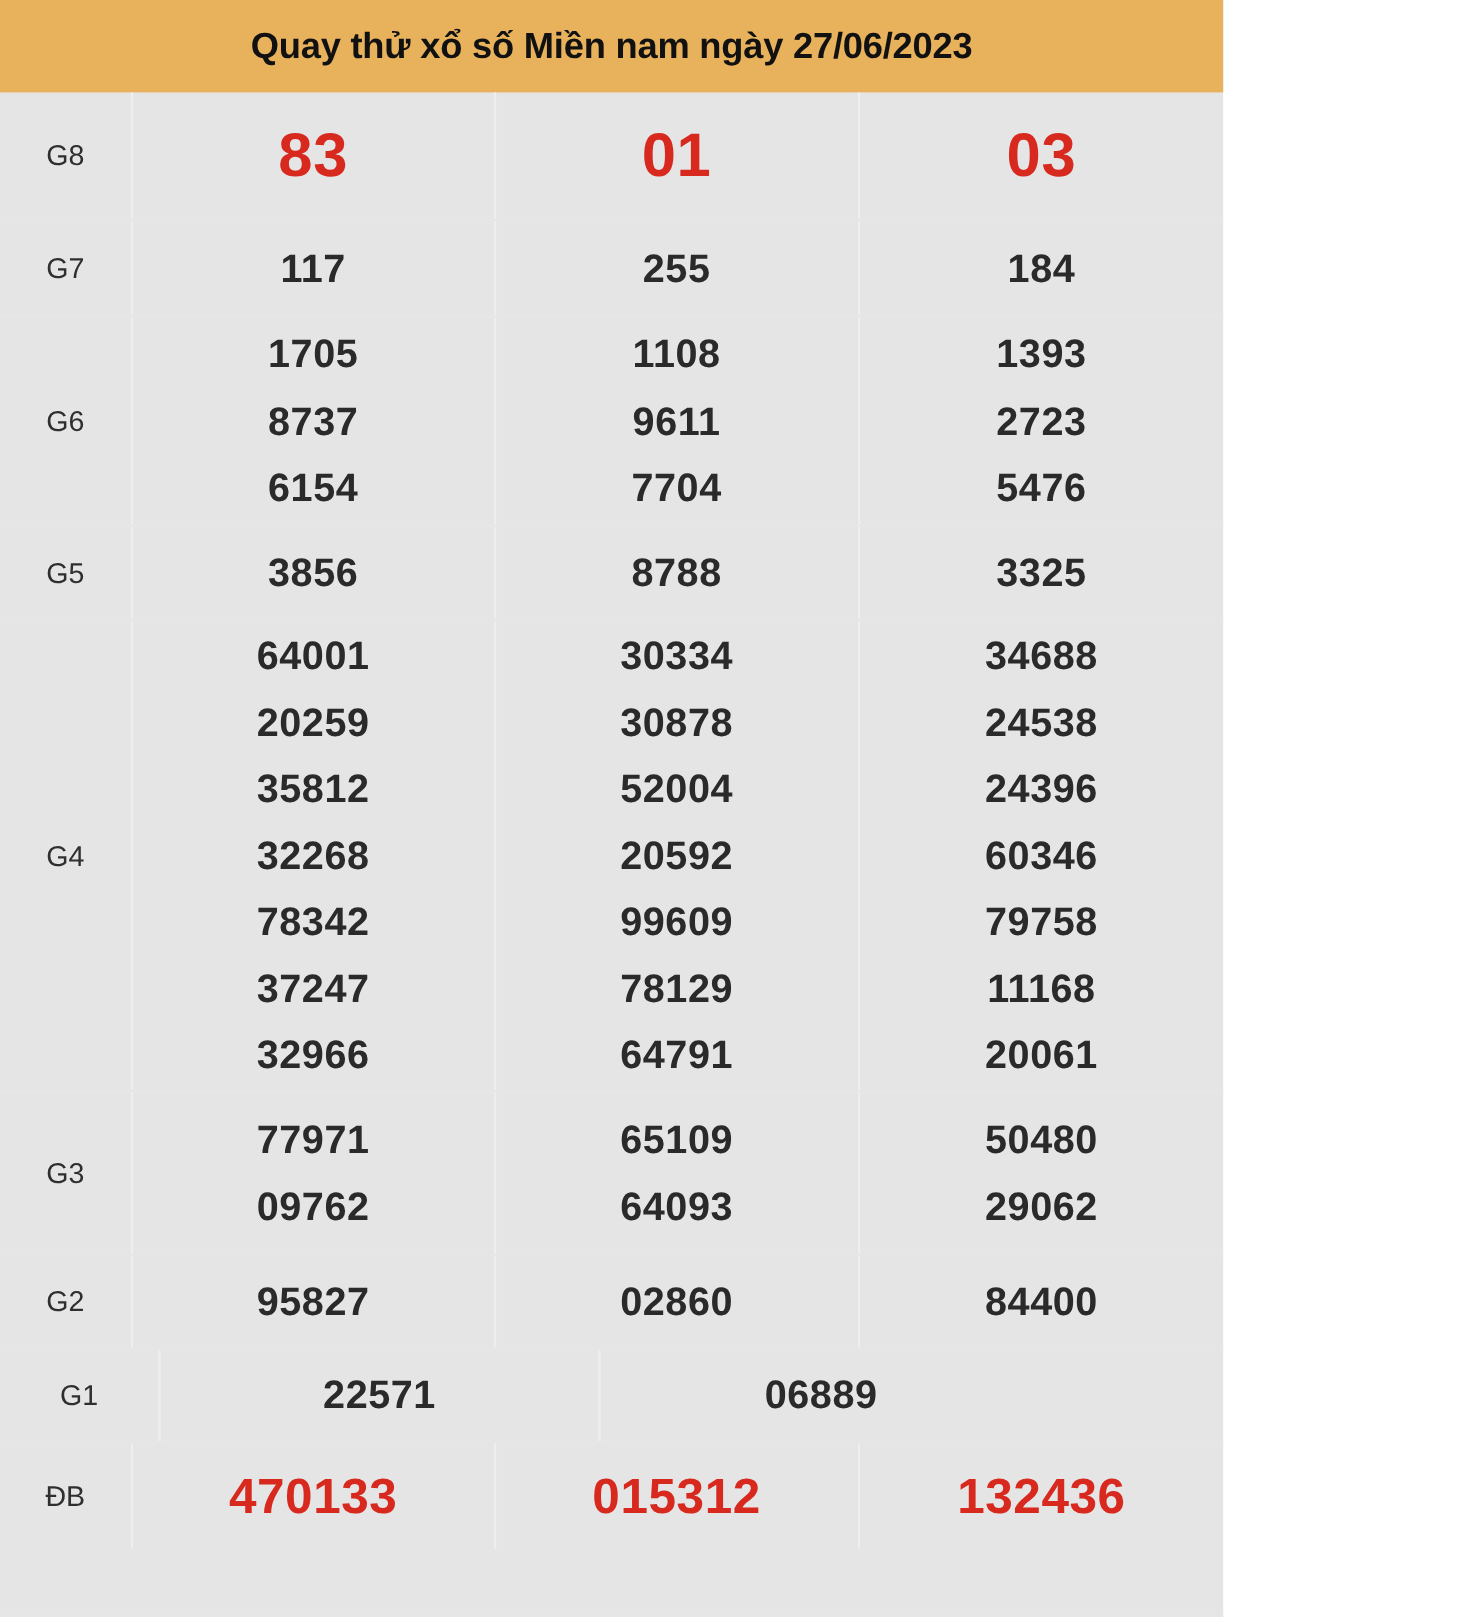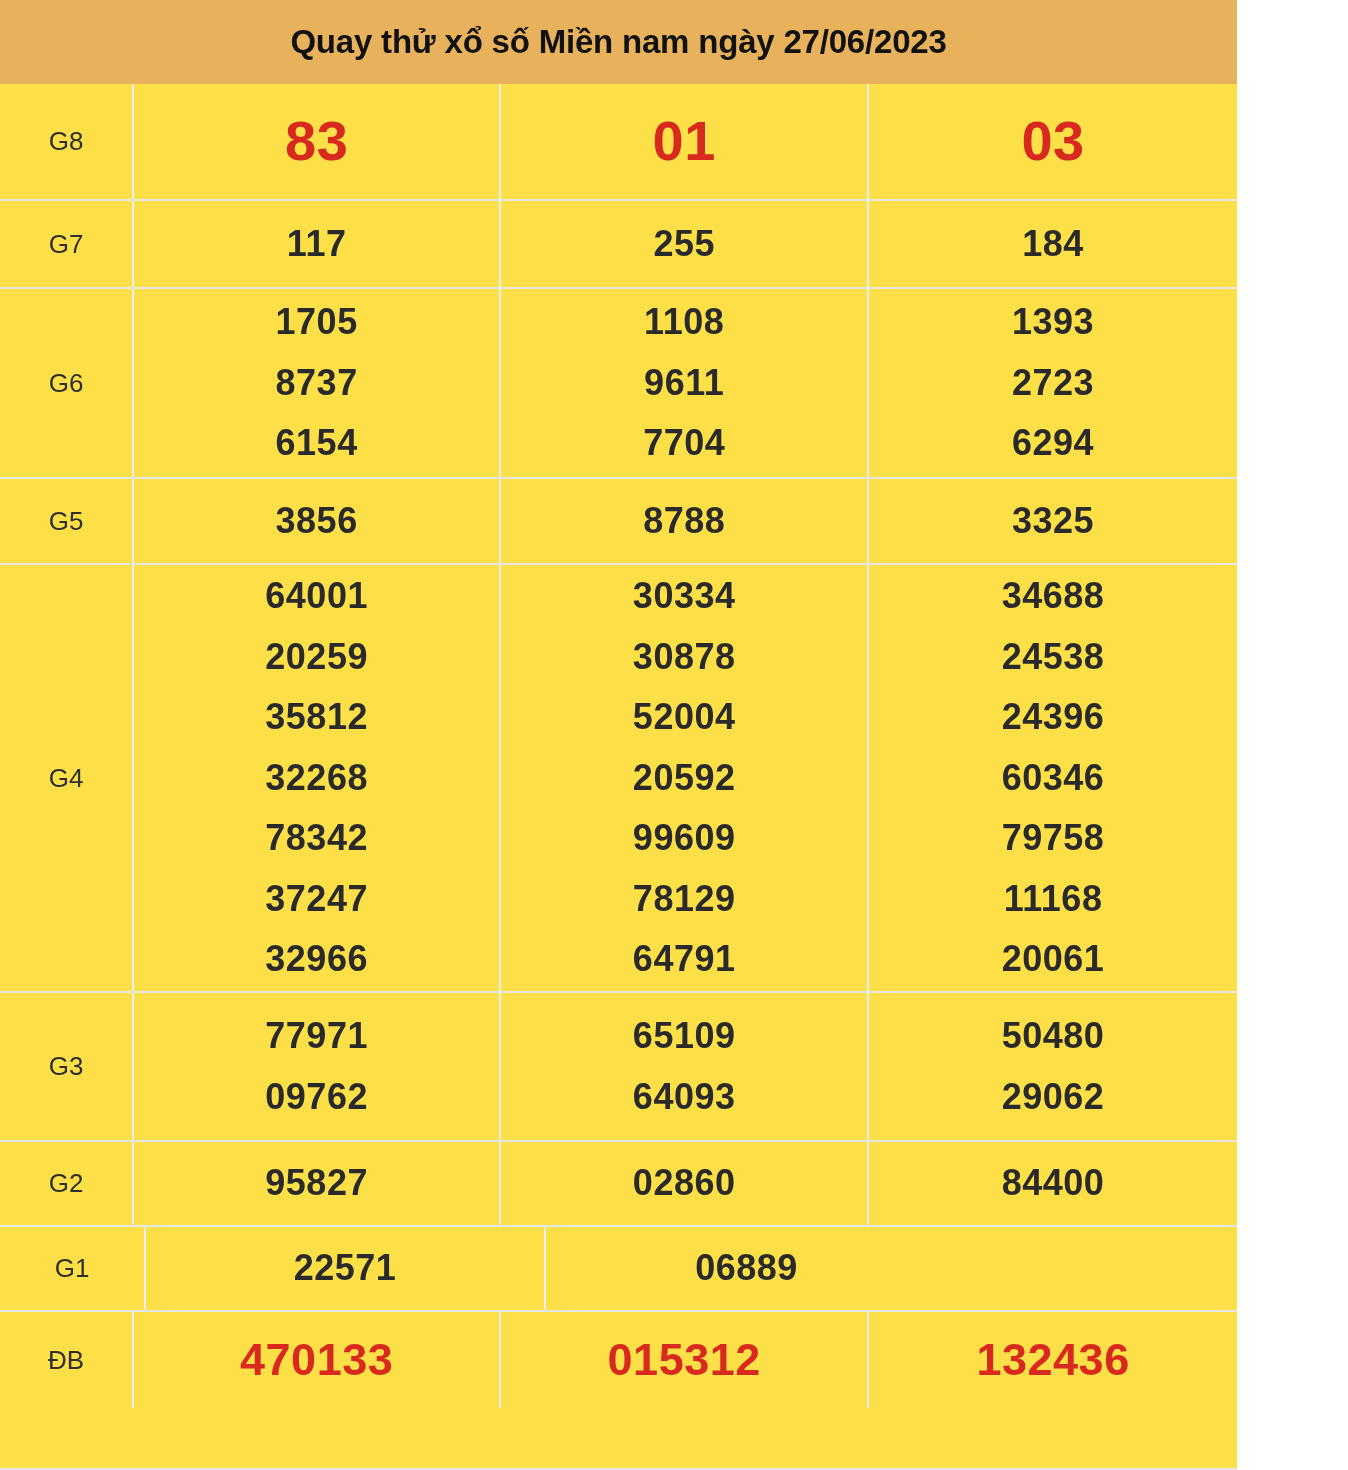--- a/index.html
+++ b/index.html
@@ -8,24 +8,24 @@
     background: #ffffff;
   }
   body {
     width: 1348px;
     height: 1470px;
     font-family: "Liberation Sans", sans-serif;
     overflow: hidden;
   }
 
   .lottery-page {
-    width: 1237px;
+    width: 1112px;
     height: 1470px;
     box-sizing: border-box;
-    background: #fde047;
+    background: #e5e5e5;
     display: flex;
     flex-direction: column;
   }
 
   
   .title-bar {
     height: 84px;
     background: #e8b25c;
     display: flex;
     align-items: center;
@@ -162,21 +162,21 @@
           <div class="num">6154</div>
         </div>
         <div class="cell c-prov2">
           <div class="num">1108</div>
           <div class="num">9611</div>
           <div class="num">7704</div>
         </div>
         <div class="cell c-prov3">
           <div class="num">1393</div>
           <div class="num">2723</div>
-          <div class="num">6294</div>
+          <div class="num">5476</div>
         </div>
       </div>
       <div class="prize-row h-g5">
         <div class="cell label-cell c-giai">G5</div>
         <div class="cell c-prov1">
           <div class="num">3856</div>
         </div>
         <div class="cell c-prov2">
           <div class="num">8788</div>
         </div>

